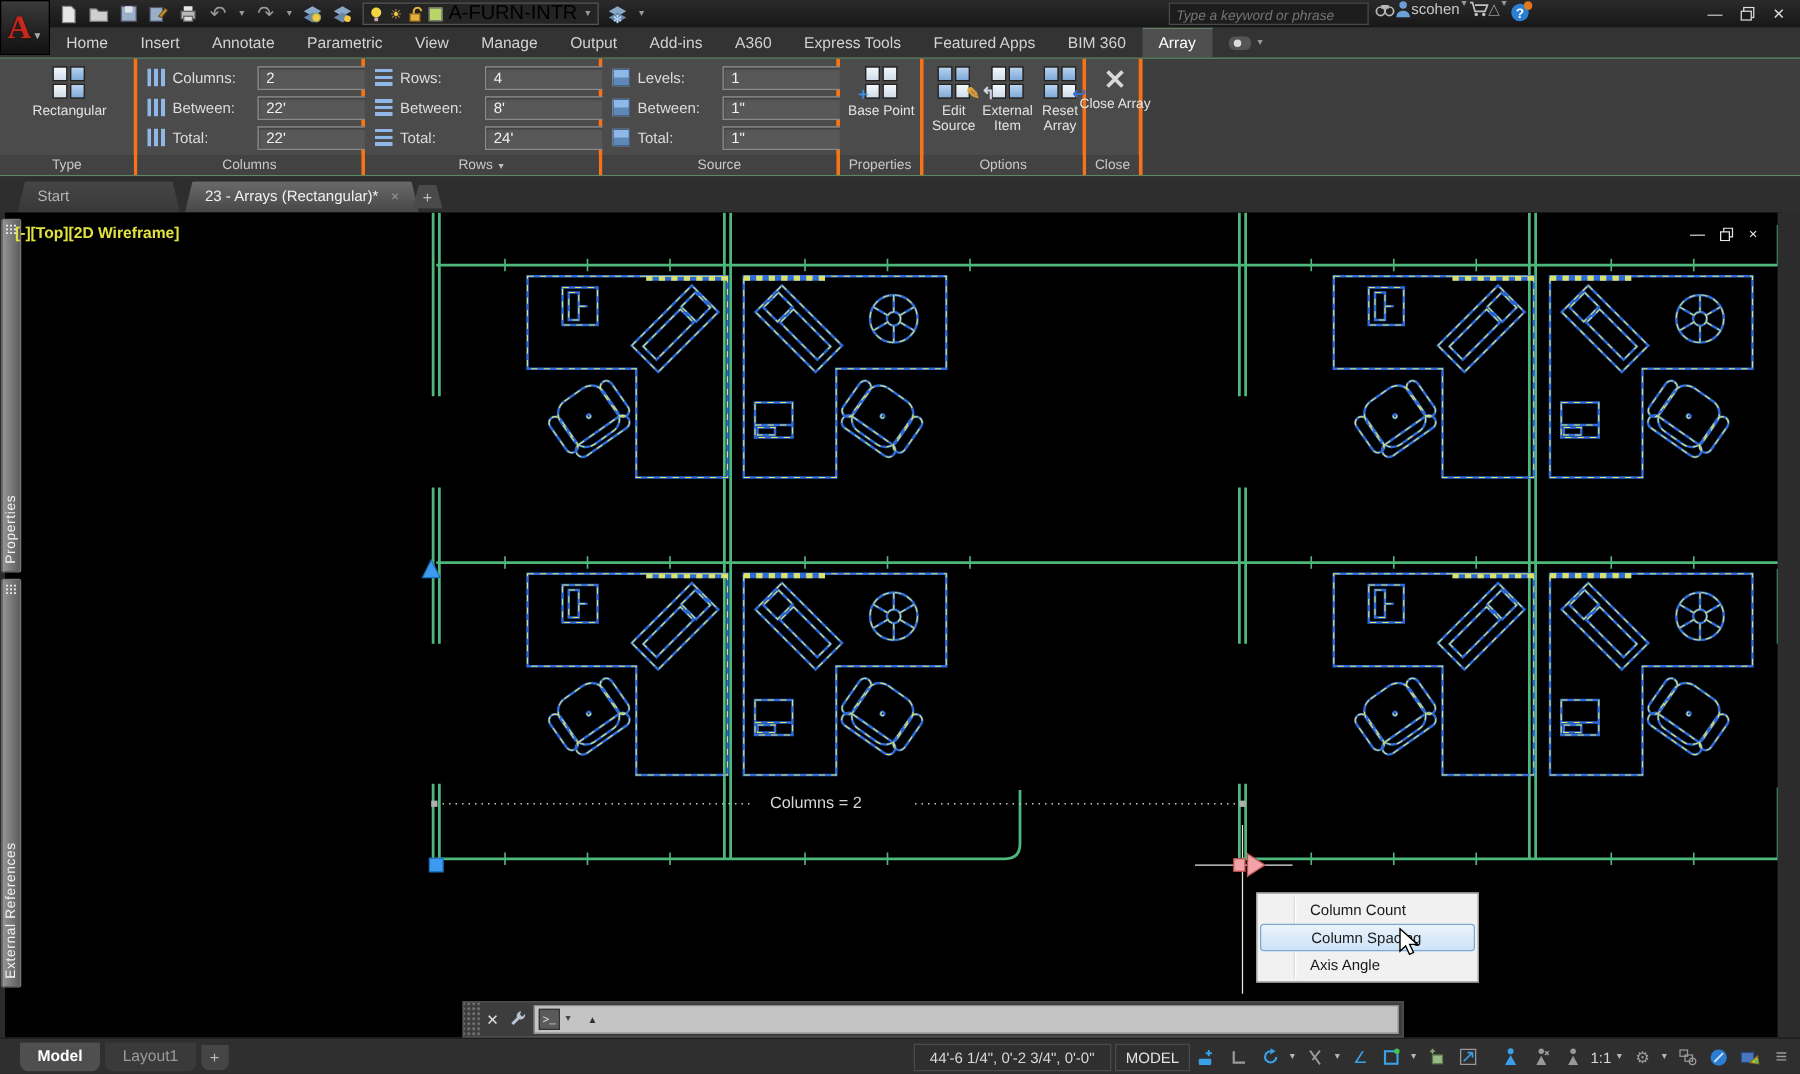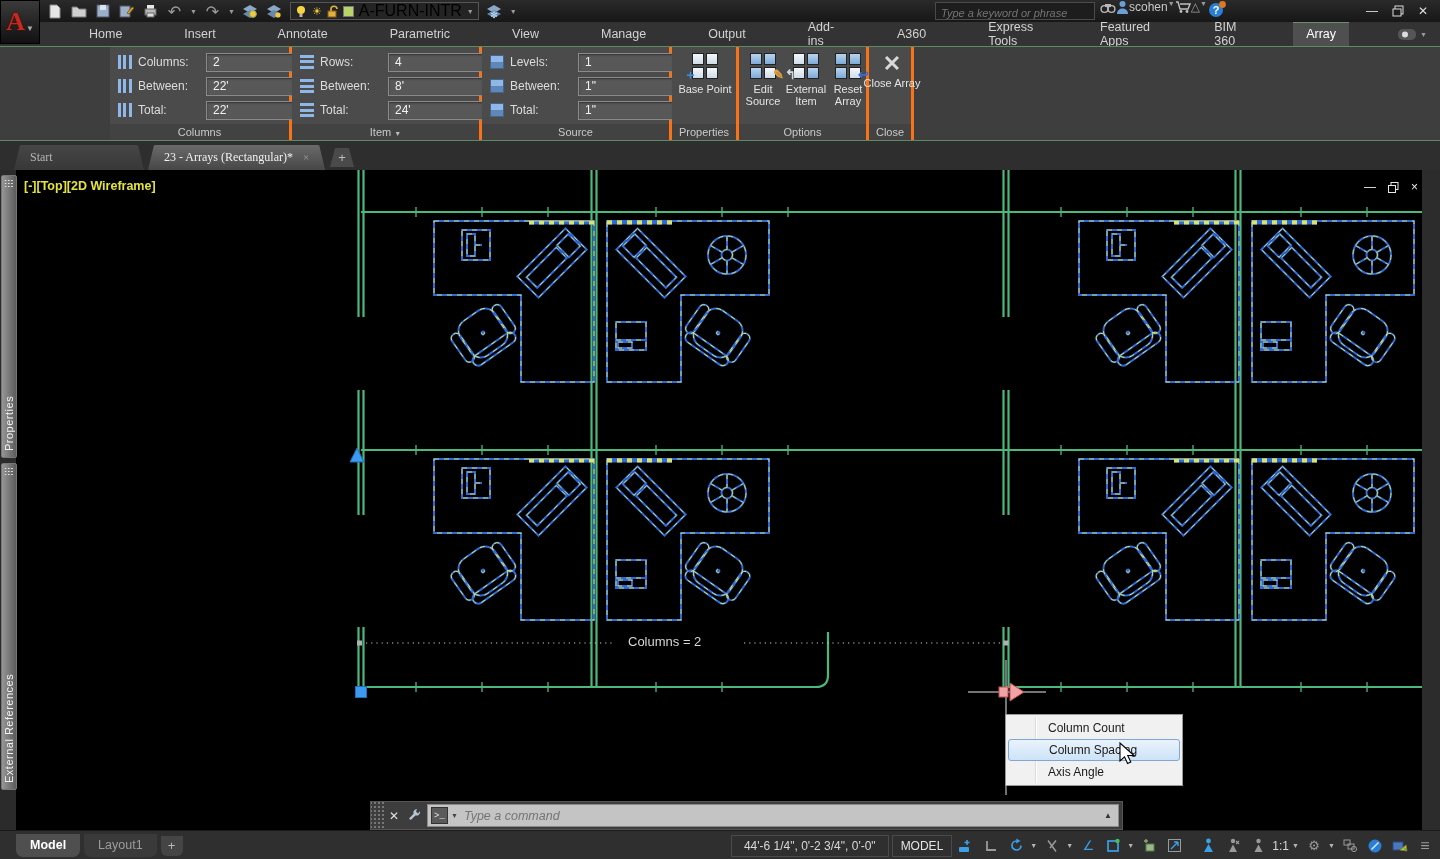--- a/index.html
+++ b/index.html
@@ -27,21 +27,21 @@
   #searchbox { left:935px; top:2px; width:160px; height:18px; background:#1d1d1d;
     border:1px solid #4a4a4a; }
   #searchbox input { width:100%; height:100%; background:transparent; border:none; outline:none;
     color:#8a8a8a; font-style:italic; font-size:11px; padding:0 5px; font-family:"Liberation Sans",sans-serif; }
   #infocenter { left:1100px; top:0; height:22px; display:flex; align-items:flex-start; gap:0; color:#c8c8c8; font-size:12px; }
   #winbtns { left:1366px; top:0; height:22px; display:flex; align-items:center; gap:14px; color:#dcdcdc; font-size:12px; }
 
   
   #ribbontabs { left:40px; top:22px; width:1400px; height:24px; background:#333333;
     display:flex; align-items:stretch; color:#d2d2d2; font-size:12.5px; }
-  .rtab { padding:0 13px; display:flex; align-items:center; cursor:default;margin-left:36px; }
+  .rtab { padding:0 13px; display:flex; align-items:center; cursor:default; }
   .rtab.active { background:#4f4f4f; color:#fff; box-shadow:inset 0 1px 0 #6a8f6d; }
   #tabbar-fill { position:absolute; left:0; top:22px; width:40px; height:24px; background:#333; }
 
   
   #ribbon { left:0; top:46px; width:1440px; height:95px; background:#3e3e3e;
     border-top:1px solid #5d8a62; border-bottom:1px solid #5d8a62; }
   .panel { position:absolute; top:0; height:93px; background:#4b4b4b; border-right:3px solid #f97316; }
   .ptitle { position:absolute; left:0; bottom:0; width:100%; height:16px; background:#424242;
     color:#c9c9c9; font-size:11px; text-align:center; line-height:16px; }
   .bigbtn { position:absolute; top:4px; width:58px; text-align:center; color:#e3e3e3; font-size:11px; line-height:12px; }
@@ -57,28 +57,28 @@
   .ic-lvl { background:#8fb8e8; box-shadow:inset 0 0 0 1px #44658a, inset 0 -7px 0 0 #5f87b8; }
   .flabel { color:#dcdcdc; font-size:12px; width:62px; }
   .finput { background:#585858; border:1px solid #8a8a8a; box-shadow:inset 0 1px 2px #333;
     color:#f2f2f2; font-size:12px; height:19px; line-height:17px; padding:0 6px; }
   .ptitle .car { font-size:7px; color:#bdbdbd; }
 
   
   #filetabs { left:0; top:141px; width:1440px; height:29px; background:#2e2e2e; }
   .ftab { position:absolute; top:4px; height:25px; line-height:25px; font-size:12px; padding:0 16px;
     color:#b4b4b4; background:linear-gradient(#464646,#383838);
-    border-radius:8px 8px 0 0; clip-path:polygon(6px 0, calc(100% - 6px) 0, 100% 100%, 0 100%);font-family:Liberation Serif, serif; }
+    border-radius:8px 8px 0 0; clip-path:polygon(6px 0, calc(100% - 6px) 0, 100% 100%, 0 100%); }
   .ftab.active { background:linear-gradient(#6a6a6a,#474747); color:#f2f2f2; }
   .ftab .x { color:#9c9c9c; margin-left:10px; font-size:11px; }
   .plusbtn { position:absolute; top:7px; width:24px; height:19px; background:#4a4a4a; border-radius:6px 6px 0 0;
     color:#bdbdbd; text-align:center; line-height:19px; font-size:13px; clip-path:polygon(5px 0,calc(100% - 5px) 0,100% 100%,0 100%); }
 
   
-  #canvas { left:16px; top:170px; width:1422px; height:660px; background:#000; overflow:hidden; }
+  #canvas { left:4px; top:170px; width:1422px; height:660px; background:#000; overflow:hidden; }
   #vplabel { left:8px; top:9px; color:#e3e340; font-size:12.5px; font-weight:bold; z-index:5; }
   #vpbtns { left:1348px; top:10px; color:#e8e8e8; font-size:12px; display:flex; gap:12px; z-index:5; }
   #arraylabel { left:602px; top:464px; color:#d6d6d6; font-size:13px; z-index:4; background:#000; padding:0 10px; }
 
   
   #palettestrip { left:1422px; top:170px; width:18px; height:660px; background:#2c2c2c; }
   .vtab { position:absolute; left:1px; width:16px; background:linear-gradient(90deg,#969696,#5c5c5c);
     border:1px solid #777; border-radius:2px; color:#f2f2f2; font-size:11px;
     display:flex; flex-direction:column; align-items:center; }
   .vtab .grip { width:10px; height:9px; margin-top:3px;
@@ -262,20 +262,32 @@
       <svg width="18" height="11">
           <rect x="0" y="0" width="18" height="11" rx="5" fill="#555"></rect>
           <circle cx="7" cy="5.5" r="3" fill="#ddd"></circle>
         </svg>
       <span class="qcaret" style="margin-left:4px">▼</span>
     </span>
   </div>
 
   <div id="ribbon" class="abs">
 
+    <div class="panel" style="left:0;width:110px">
+      <div class="bigbtn" style="left:26px">
+        <div class="sq4">
+          <i class="sqA"></i>
+            <i class="sqB"></i>
+            <i class="sqA"></i>
+            <i class="sqB"></i>
+        </div>
+        <div>Rectangular</div>
+      </div>
+      <div class="ptitle">Type</div>
+    </div>
 
     <div class="panel" style="left:110px;width:182px">
       <div class="fieldrow" style="left:8px;top:5px">
         <span class="ficon ic-col"></span>
         <span class="flabel">Columns:</span>
         <span class="finput" style="width:88px">2</span>
       </div>
       <div class="fieldrow" style="left:8px;top:29px">
         <span class="ficon ic-col"></span>
         <span class="flabel">Between:</span>
@@ -298,21 +310,21 @@
       <div class="fieldrow" style="left:8px;top:29px">
         <span class="ficon ic-row"></span>
         <span class="flabel">Between:</span>
         <span class="finput" style="width:96px">8'</span>
       </div>
       <div class="fieldrow" style="left:8px;top:53px">
         <span class="ficon ic-row"></span>
         <span class="flabel">Total:</span>
         <span class="finput" style="width:96px">24'</span>
       </div>
-      <div class="ptitle"><span>Item</span> <span class="car">▼</span></div>
+      <div class="ptitle"><span>Rows</span> <span class="car">▼</span></div>
     </div>
 
     <div class="panel" style="left:482px;width:190px">
       <div class="fieldrow" style="left:8px;top:5px">
         <span class="ficon ic-lvl"></span>
         <span class="flabel">Levels:</span>
         <span class="finput" style="width:96px">1</span>
       </div>
       <div class="fieldrow" style="left:8px;top:29px">
         <span class="ficon ic-lvl"></span>
@@ -540,21 +552,20 @@
 
   <div id="cmddock" class="abs">
     <span id="cmdgrip"></span>
     <span class="cmdbtn">✕</span>
     <span class="cmdbtn"><svg width="13" height="13">
           <path d="M9 1a3.6 3.6 0 0 0-3.4 4.8L1 10.4 2.8 12l4.6-4.6A3.6 3.6 0 0 0 12 3.2L9.8 5.4 8 3.6z" fill="#b8c4d0"></path>
         </svg></span>
     <span id="cmdinputwrap">
       <span id="cmdicon">&gt;_</span>
       <span class="car">▼</span>
-      <input placeholder="Type a command" style="">
       <span id="cmdup">▲</span>
     </span>
   </div>
 
   <div id="statusbar" class="abs">
     <div id="layouttabs">
       <span class="ltab active">Model</span>
       <span class="ltab">Layout1</span>
       <span class="lplus">+</span>
     </div>

